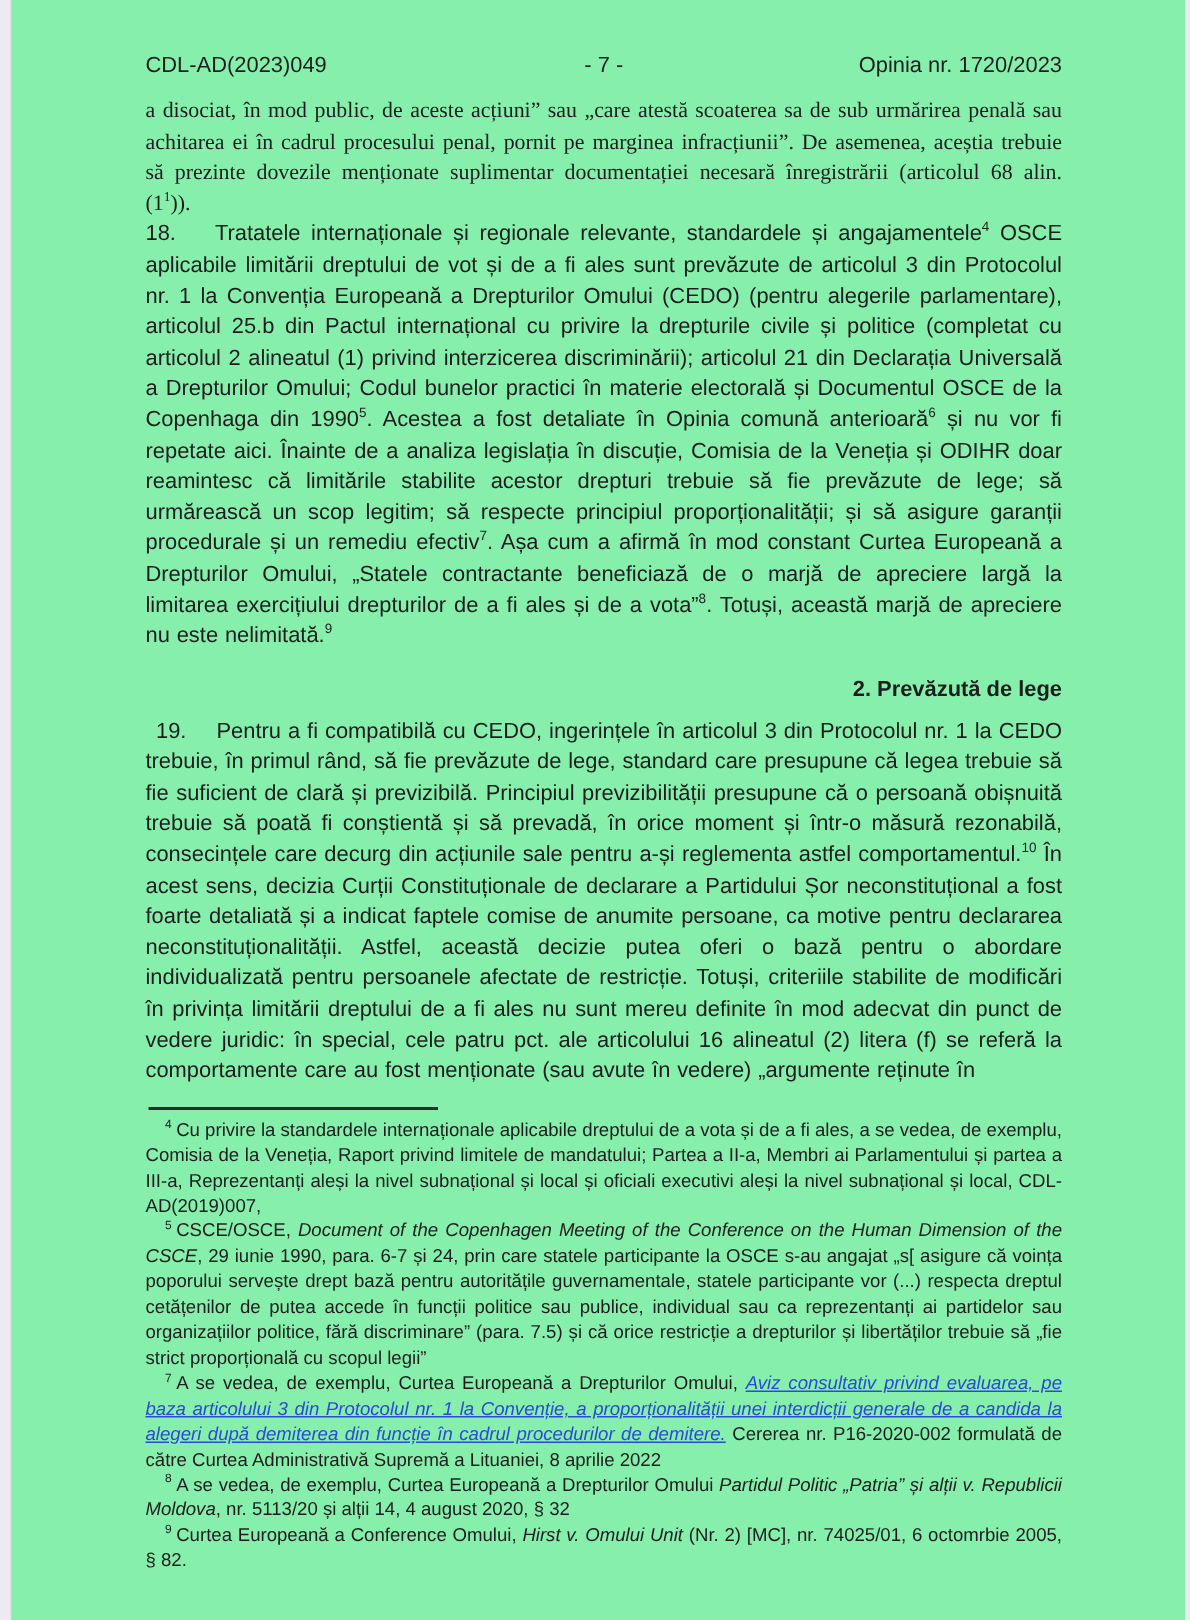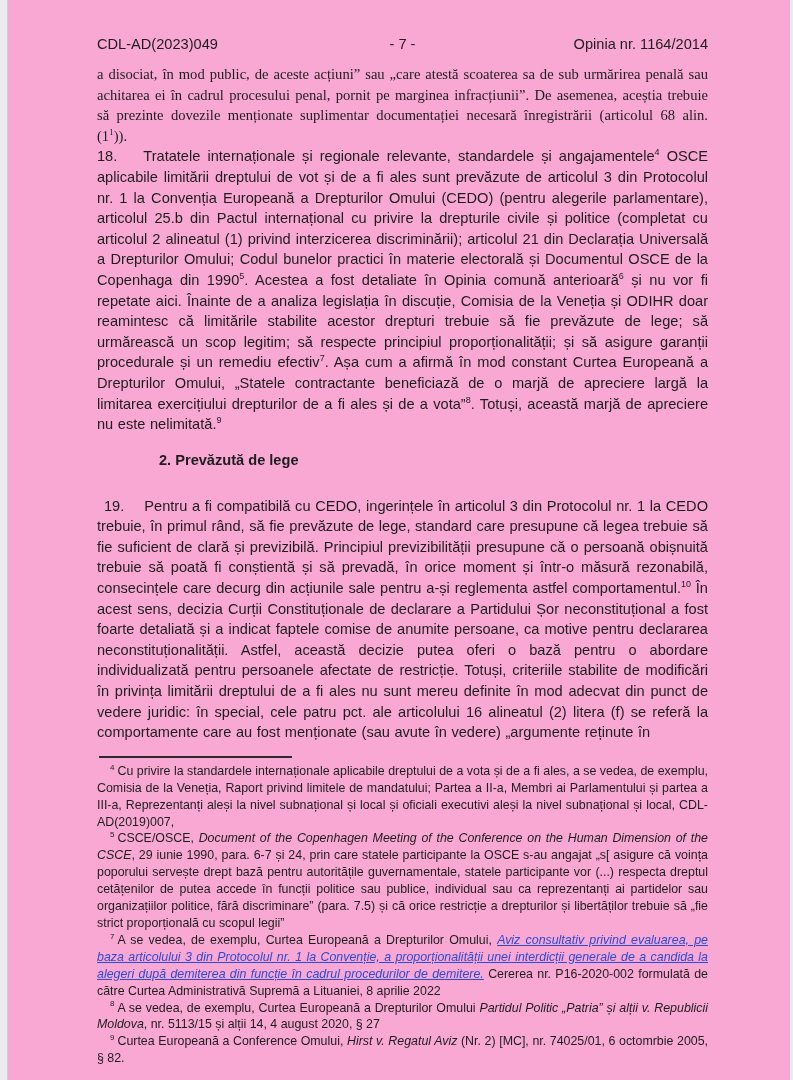--- a/index.html
+++ b/index.html
@@ -5,40 +5,40 @@
   html,body{margin:0;padding:0;}
   body{
     width:793px;height:1080px;position:relative;overflow:hidden;
     background:#ffffff;
     font-family:"Liberation Sans","DejaVu Sans",sans-serif;
     color:#1d1d1f;
   }
   .gutter-left{position:absolute;left:0;top:0;width:7px;height:1080px;background:#ececf0;border-right:1px solid #cfd0d6;}
   .gutter-right{position:absolute;right:0;top:0;width:3px;height:1080px;background:#ececf0;border-left:1px solid #dadbe0;}
   .page{
-    position:absolute;left:8px;top:0;width:782px;height:1080px;background:#f9a8d4;
+    position:absolute;left:8px;top:0;width:782px;height:1080px;background:#86efac;
     box-sizing:border-box;padding:34px 82px 0 89px;overflow:hidden;
   }
   .pagehead{position:relative;font-size:14.6px;line-height:20px;height:20px;}
   .pagehead .left{position:absolute;left:0;top:0;}
   .pagehead .center{position:absolute;left:0;right:0;text-align:center;top:0;}
   .pagehead .right{position:absolute;right:0;top:0;}
   .para{
     font-size:14.6px;line-height:20.6px;text-align:justify;margin:0;
     word-spacing:0.5px;
   }
   .para.intro{margin-top:10px;font-family:Liberation Serif, serif;}
   .para.p18{}
   .para.p19{text-indent:7px;}
   .tab{display:inline-block;width:26px;}
   .tab.small{width:20px;}
   sup{font-size:9px;line-height:0;vertical-align:super;}
   .subheading{
-    font-size:14.6px;font-weight:bold;margin:17px 0 28px 0;padding-left:62px;
-    text-align:left;
+    font-size:14.6px;font-weight:bold;margin:17px 0 10px 0;padding-left:62px;
+    text-align:right;
   }
   .footnotes{margin-top:13px;}
   .fnrule{width:193px;border:0;border-top:2px solid #2b2b2d;margin:0 0 5px 2px;}
   .fn{
     font-size:12.4px;line-height:16.9px;text-align:justify;margin:0;
     text-indent:13px;
   }
   .fn sup{font-size:8px;margin-right:3px;}
   a.lnk{color:#2a4bd7;text-decoration:underline;cursor:pointer;}
   a.lnk.it{font-style:italic;}
@@ -48,40 +48,40 @@
 <body>
 
 <div class="gutter-left"></div>
 <div class="gutter-right"></div>
 
 <div class="page">
 
   <div class="pagehead">
     <span class="left">CDL-AD(2023)049</span>
     <span class="center">- 7 -</span>
-    <span class="right">Opinia nr. 1164/2014</span>
+    <span class="right">Opinia nr. 1720/2023</span>
   </div>
 
   <p class="para intro"><span>a disociat, în mod public, de aceste acțiuni” sau „care atestă scoaterea sa de sub urmărirea penală sau achitarea ei în cadrul procesului penal, pornit pe marginea infracțiunii”. De asemenea, aceștia trebuie să prezinte dovezile menționate suplimentar documentației necesară înregistrării (articolul 68 alin. (1</span><sup>1</sup><span>)).</span></p>
 
   <p class="para p18"><span class="pnum">18.</span><span class="tab"></span><span>Tratatele internaționale și regionale relevante, standardele și angajamentele</span><sup>4</sup><span> OSCE aplicabile limitării dreptului de vot și de a fi ales sunt prevăzute de articolul 3 din Protocolul nr. 1 la Convenția Europeană a Drepturilor Omului (CEDO) (pentru alegerile parlamentare), articolul 25.b din Pactul internațional cu privire la drepturile civile și politice (completat cu articolul 2 alineatul (1) privind interzicerea discriminării); articolul 21 din Declarația Universală a Drepturilor Omului; Codul bunelor practici în materie electorală și Documentul OSCE de la Copenhaga din 1990</span><sup>5</sup><span>.  Acestea a fost detaliate în Opinia comună anterioară</span><sup>6</sup><span> și nu vor fi repetate aici. Înainte de a analiza legislația în discuție, Comisia de la Veneția și ODIHR doar reamintesc că limitările stabilite acestor drepturi trebuie să fie prevăzute de lege; să urmărească un scop legitim; să respecte principiul proporționalității; și să asigure garanții procedurale și un remediu efectiv</span><sup>7</sup><span>.  Așa cum a afirmă în mod constant Curtea Europeană a Drepturilor Omului, „Statele contractante beneficiază de o marjă de apreciere largă la limitarea exercițiului drepturilor de a fi ales și de a vota”</span><sup>8</sup><span>. Totuși, această marjă de apreciere nu este nelimitată.</span><sup>9</sup></p>
 
   <h3 class="subheading">2. Prevăzută de lege</h3>
 
   <p class="para p19"><span class="pnum">19.</span><span class="tab small"></span><span>Pentru a fi compatibilă cu CEDO, ingerințele în articolul 3 din Protocolul nr. 1 la CEDO trebuie, în primul rând, să fie prevăzute de lege, standard care presupune că legea trebuie să fie suficient de clară și previzibilă. Principiul previzibilității presupune că o persoană obișnuită trebuie să poată fi conștientă și să prevadă, în orice moment și într-o măsură rezonabilă, consecințele care decurg din acțiunile sale pentru a-și reglementa astfel comportamentul.</span><sup>10</sup><span> În acest sens, decizia Curții Constituționale de declarare a Partidului Șor neconstituțional a fost foarte detaliată și a indicat faptele comise de anumite persoane, ca motive pentru declararea neconstituționalității. Astfel, această decizie putea oferi o bază pentru o abordare individualizată pentru persoanele afectate de restricție. Totuși, criteriile stabilite de modificări în privința limitării dreptului de a fi ales nu sunt mereu definite în mod adecvat din punct de vedere juridic: în special, cele patru pct. ale articolului 16 alineatul (2) litera (f) se referă la comportamente care au fost menționate (sau avute în vedere)  „argumente reținute în</span></p>
 
   <div class="footnotes">
     <hr class="fnrule">
 
     <p class="fn"><sup>4</sup><span>Cu privire la standardele internaționale aplicabile dreptului de a vota și de a fi ales, a se vedea, de exemplu, Comisia de la Veneția, Raport privind limitele de mandatului; Partea a II-a, Membri ai Parlamentului și partea a III-a, Reprezentanți aleși la nivel subnațional și local și oficiali executivi aleși la nivel subnațional și local, CDL-AD(2019)007,</span></p>
 
     <p class="fn"><sup>5</sup><span>CSCE/OSCE, </span><em>Document of the Copenhagen Meeting of the Conference on the Human Dimension of the CSCE</em><span>, 29 iunie 1990, para. 6-7 și 24, prin care statele participante la OSCE s-au angajat „s[  asigure că voința poporului servește drept bază pentru autoritățile guvernamentale, statele participante vor (...) respecta dreptul cetățenilor de putea accede în funcții politice sau publice, individual sau ca reprezentanți ai partidelor sau organizațiilor politice, fără discriminare” (para. 7.5) și că orice restricție a drepturilor și libertăților trebuie să „fie strict proporțională cu scopul legii”</span></p>
 
 
     <p class="fn"><sup>7</sup><span>A se vedea, de exemplu, Curtea Europeană a Drepturilor Omului,  </span><a class="lnk it">Aviz consultativ privind evaluarea, pe baza articolului 3 din Protocolul nr. 1 la Convenție, a proporționalității unei interdicții generale de a candida la alegeri după demiterea din funcție în cadrul procedurilor de demitere.</a><span> Cererea nr. P16-2020-002 formulată de către Curtea Administrativă Supremă a Lituaniei, 8 aprilie 2022</span></p>
 
-    <p class="fn"><sup>8</sup><span>A se vedea, de exemplu, Curtea Europeană a Drepturilor Omului </span><em>Partidul Politic „Patria” și alții v. Republicii Moldova</em><span>, nr. 5113/15 și alții 14, 4 august 2020, § 27</span></p>
+    <p class="fn"><sup>8</sup><span>A se vedea, de exemplu, Curtea Europeană a Drepturilor Omului </span><em>Partidul Politic „Patria” și alții v. Republicii Moldova</em><span>, nr. 5113/20 și alții 14, 4 august 2020, § 32</span></p>
 
-    <p class="fn"><sup>9</sup><span>Curtea Europeană a Conference Omului, </span><em>Hirst v. Regatul Aviz</em><span> (Nr. 2) [MC], nr. 74025/01, 6 octomrbie 2005, § 82.</span></p>
+    <p class="fn"><sup>9</sup><span>Curtea Europeană a Conference Omului, </span><em>Hirst v. Omului Unit</em><span> (Nr. 2) [MC], nr. 74025/01, 6 octomrbie 2005, § 82.</span></p>
 
   </div>
 
 </div>
 
 </body></html>

